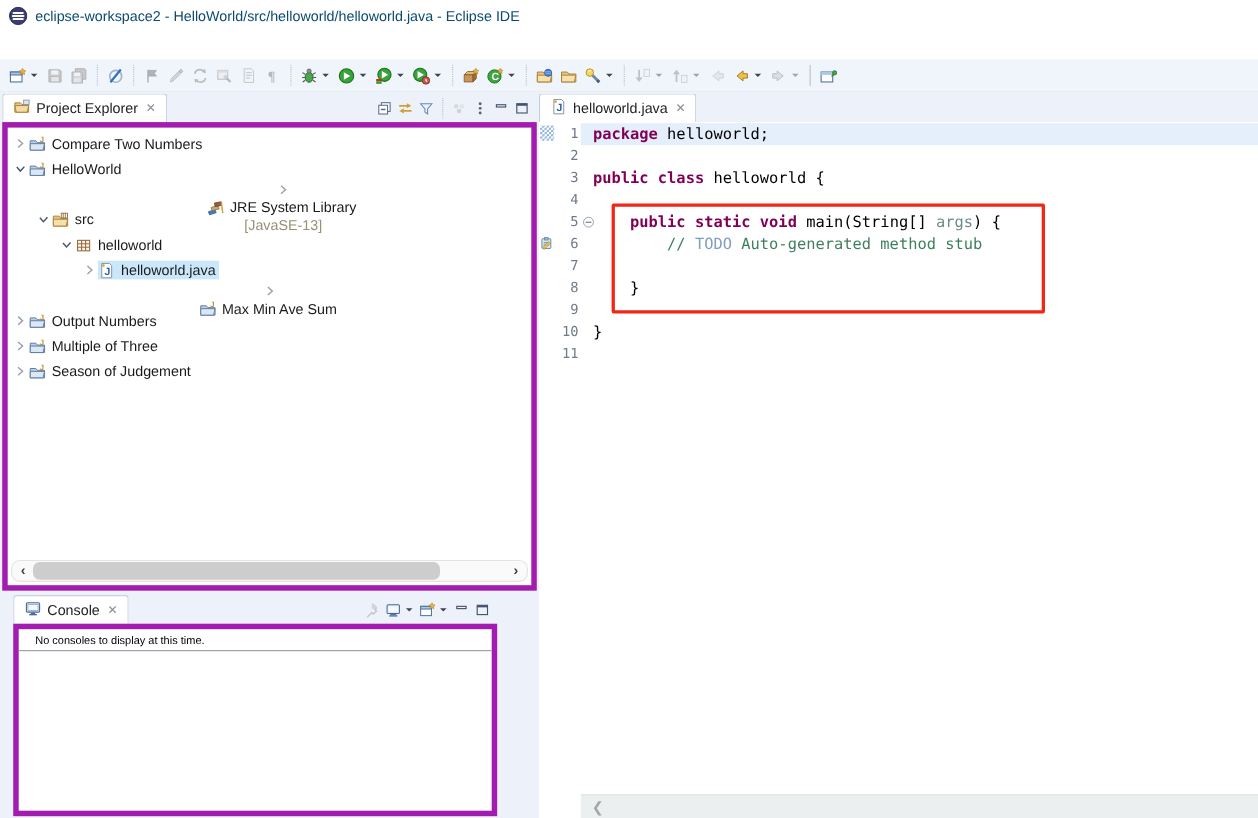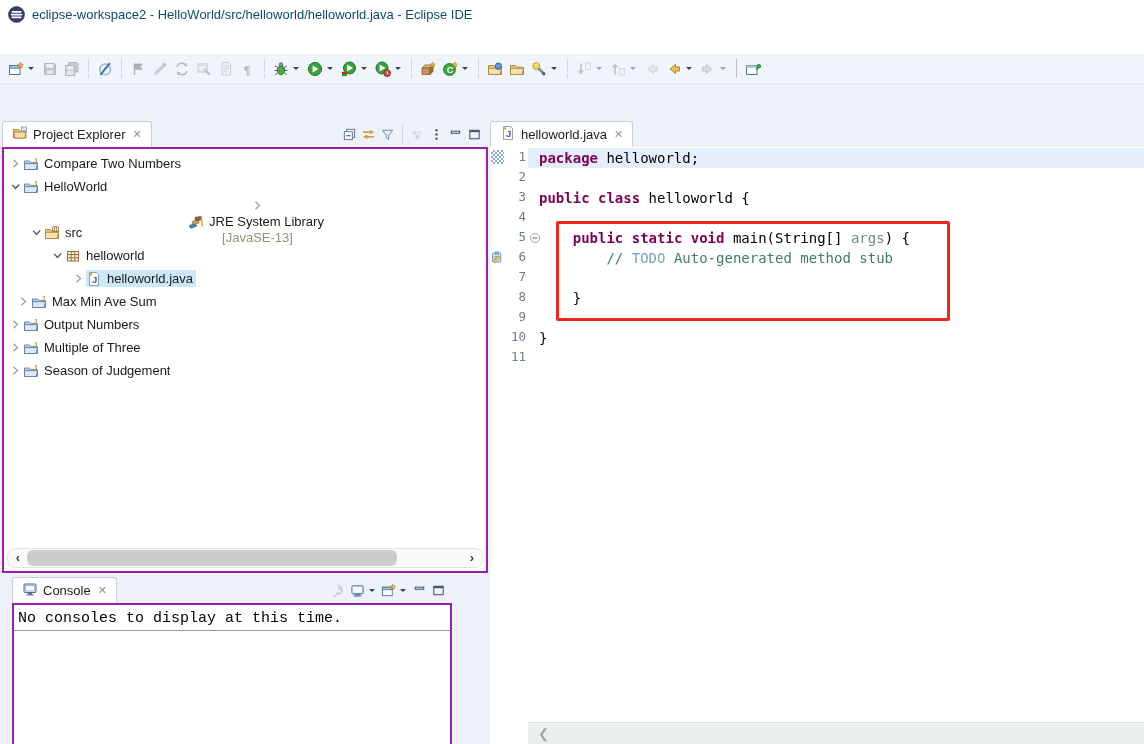--- a/index.html
+++ b/index.html
@@ -22,29 +22,29 @@
   .tb-btn { display:inline-flex; align-items:center; height:24px; padding:0 2px; margin:0 1px; }
   .tb-btn svg { display:block; }
   .tb-btn.disabled { filter:grayscale(1); opacity:.45; }
   .tb-dd { width:0; height:0; border:3.5px solid transparent; border-top-color:#3c4350; margin:3px 2px 0 4px; }
   .tb-sep { width:1px; height:19px; border-left:1px dotted #b7bfce; margin:0 5px; }
   .tb-sep.solid { border-left:1px solid #b7bfce; }
 
   
   .workspace { position:absolute; top:84px; left:0; right:0; bottom:0; background:#edf2fa; }
 
-  .panel { position:absolute;margin-top:36px; }
+  .panel { position:absolute; }
   .view-header { position:relative; height:26px; }
   .view-tab { position:absolute; left:0; top:0; height:26px; display:inline-flex; align-items:center;
               gap:5px; padding:0 9px; background:#fff; border:1px solid #c6cedf; border-bottom:none;
               border-radius:3px 3px 0 0; font-size:13px; color:#222; }
   .tab-close { color:#8a919c; font-size:11px; margin-left:2px; cursor:default; }
   .view-tools { position:absolute; right:4px; top:4px; display:flex; align-items:center; }
   .view-tools .tb-btn { height:18px; margin:0; padding:0 2px; }
-  .view-body { position:absolute; left:0; right:0; bottom:0; background:#fff; border:2px solid #a21caf; }
+  .view-body { position:absolute; left:0; right:0; bottom:0; background:#fff; border:5px solid #a21caf; }
 
   
   .tree { padding-top:3px; font-size:13px; }
   .tree-row { height:23px; display:flex; align-items:center; white-space:nowrap; }
   .tree-expander { width:15px; height:16px; flex:0 0 15px; display:inline-flex; align-items:center; justify-content:center; }
   .tree-icon { width:17px; height:16px; flex:0 0 17px; margin-right:4px; }
   .tree-sel { display:inline-flex; align-items:center; }
   .tree-sel.selected { background:var(--color-selection,#cbe7fa); }
   .tree-sel.selected .tree-label { background:transparent; }
   .tree-label { padding:1px 3px 1px 0; }
@@ -52,21 +52,21 @@
 
   
   .h-scroll { position:absolute; left:3px; right:3px; bottom:3px; height:20px; background:#fafafa;
               border:1px solid #e3e3e3; border-radius:8px; }
   .h-scroll .arrow { position:absolute; top:0; width:16px; height:18px; color:#3d3d3d;
                      font-size:13px; line-height:18px; text-align:center; font-weight:bold; }
   .h-scroll .arrow.left { left:2px; } .h-scroll .arrow.right { right:2px; }
   .h-scroll .thumb { position:absolute; top:1px; bottom:1px; left:19px; width:370px; background:#cdcdcd; border-radius:6px; }
 
   
-  .console-msg { padding:5px 5px 3px 4px; border-bottom:1px solid #959ca8; font-size:15px; color:#000;font-family:Liberation Mono, monospace; }
+  .console-msg { padding:5px 5px 3px 15px; border-bottom:1px solid #959ca8; font-size:10px; color:#000; }
 
   
   .editor-body { position:absolute; top:26px; left:0; right:0; bottom:0; background:#fff; overflow:hidden; }
   .ruler-ann  { position:absolute; left:0; top:0; bottom:22px; width:14px; background:#fff; }
   .ruler-num  { position:absolute; left:14px; top:0; bottom:22px; width:24px; background:#fff; }
   .num-cell { height:20px; line-height:20px; text-align:right; padding-right:2px;
               font-family:"DejaVu Sans Mono","Liberation Mono",monospace; font-size:12.5px; color:#6e7b8c; }
   .code-lines { position:absolute; left:38px; right:0; top:0; padding-top:1px;
                 font-family:"DejaVu Sans Mono","Liberation Mono",monospace; font-size:14px; }
   .code-line { height:20px; line-height:20px; padding-left:11px; white-space:pre; tab-size:4; }
@@ -517,21 +517,21 @@
               </span>
               <span class="tree-sel selected">
                 <span class="tree-icon"><svg width="16" height="16" viewBox="0 0 16 16">
                     <path d="M3.5 1.5h7l2 2v11h-9z" fill="#fff" stroke="#8a94a4" stroke-width="0.9"></path>
                     <circle cx="5" cy="3.4" r="1.3" fill="#e3aa3e"></circle>
                     <text x="6" y="12" font-size="9.5" font-weight="bold" fill="#2b5fa8" font-family="Liberation Sans,sans-serif">J</text>
                   </svg></span>
                 <span class="tree-label">helloworld.java</span>
               </span>
             </div>
-            <div class="tree-row" style="padding-left: 12px;">
+            <div class="tree-row" style="padding-left: 0; flex-direction: column;">
               <span class="tree-expander">
                 <svg width="13" height="13" viewBox="0 0 16 16">
                   <polyline points="5.5,3.5 10.5,8 5.5,12.5" fill="none" stroke="#9aa0a8" stroke-width="1.6"></polyline>
                 </svg>
               </span>
               <span class="tree-sel">
                 <span class="tree-icon"><svg width="16" height="16" viewBox="0 0 16 16">
                     <path d="M1.5 5h5l1.5 1.7h6.5v6.8H1.5z" fill="#bcd0e4" stroke="#5f7da5" stroke-width="0.9"></path>
                     <path d="M1.5 7.6h13l-1.3 5.9H1.5z" fill="#dbe7f3" stroke="#5f7da5" stroke-width="0.9"></path>
                     <text x="10.2" y="6.5" font-size="7" font-weight="bold" fill="#c29032" font-family="Liberation Sans,sans-serif">J</text>

